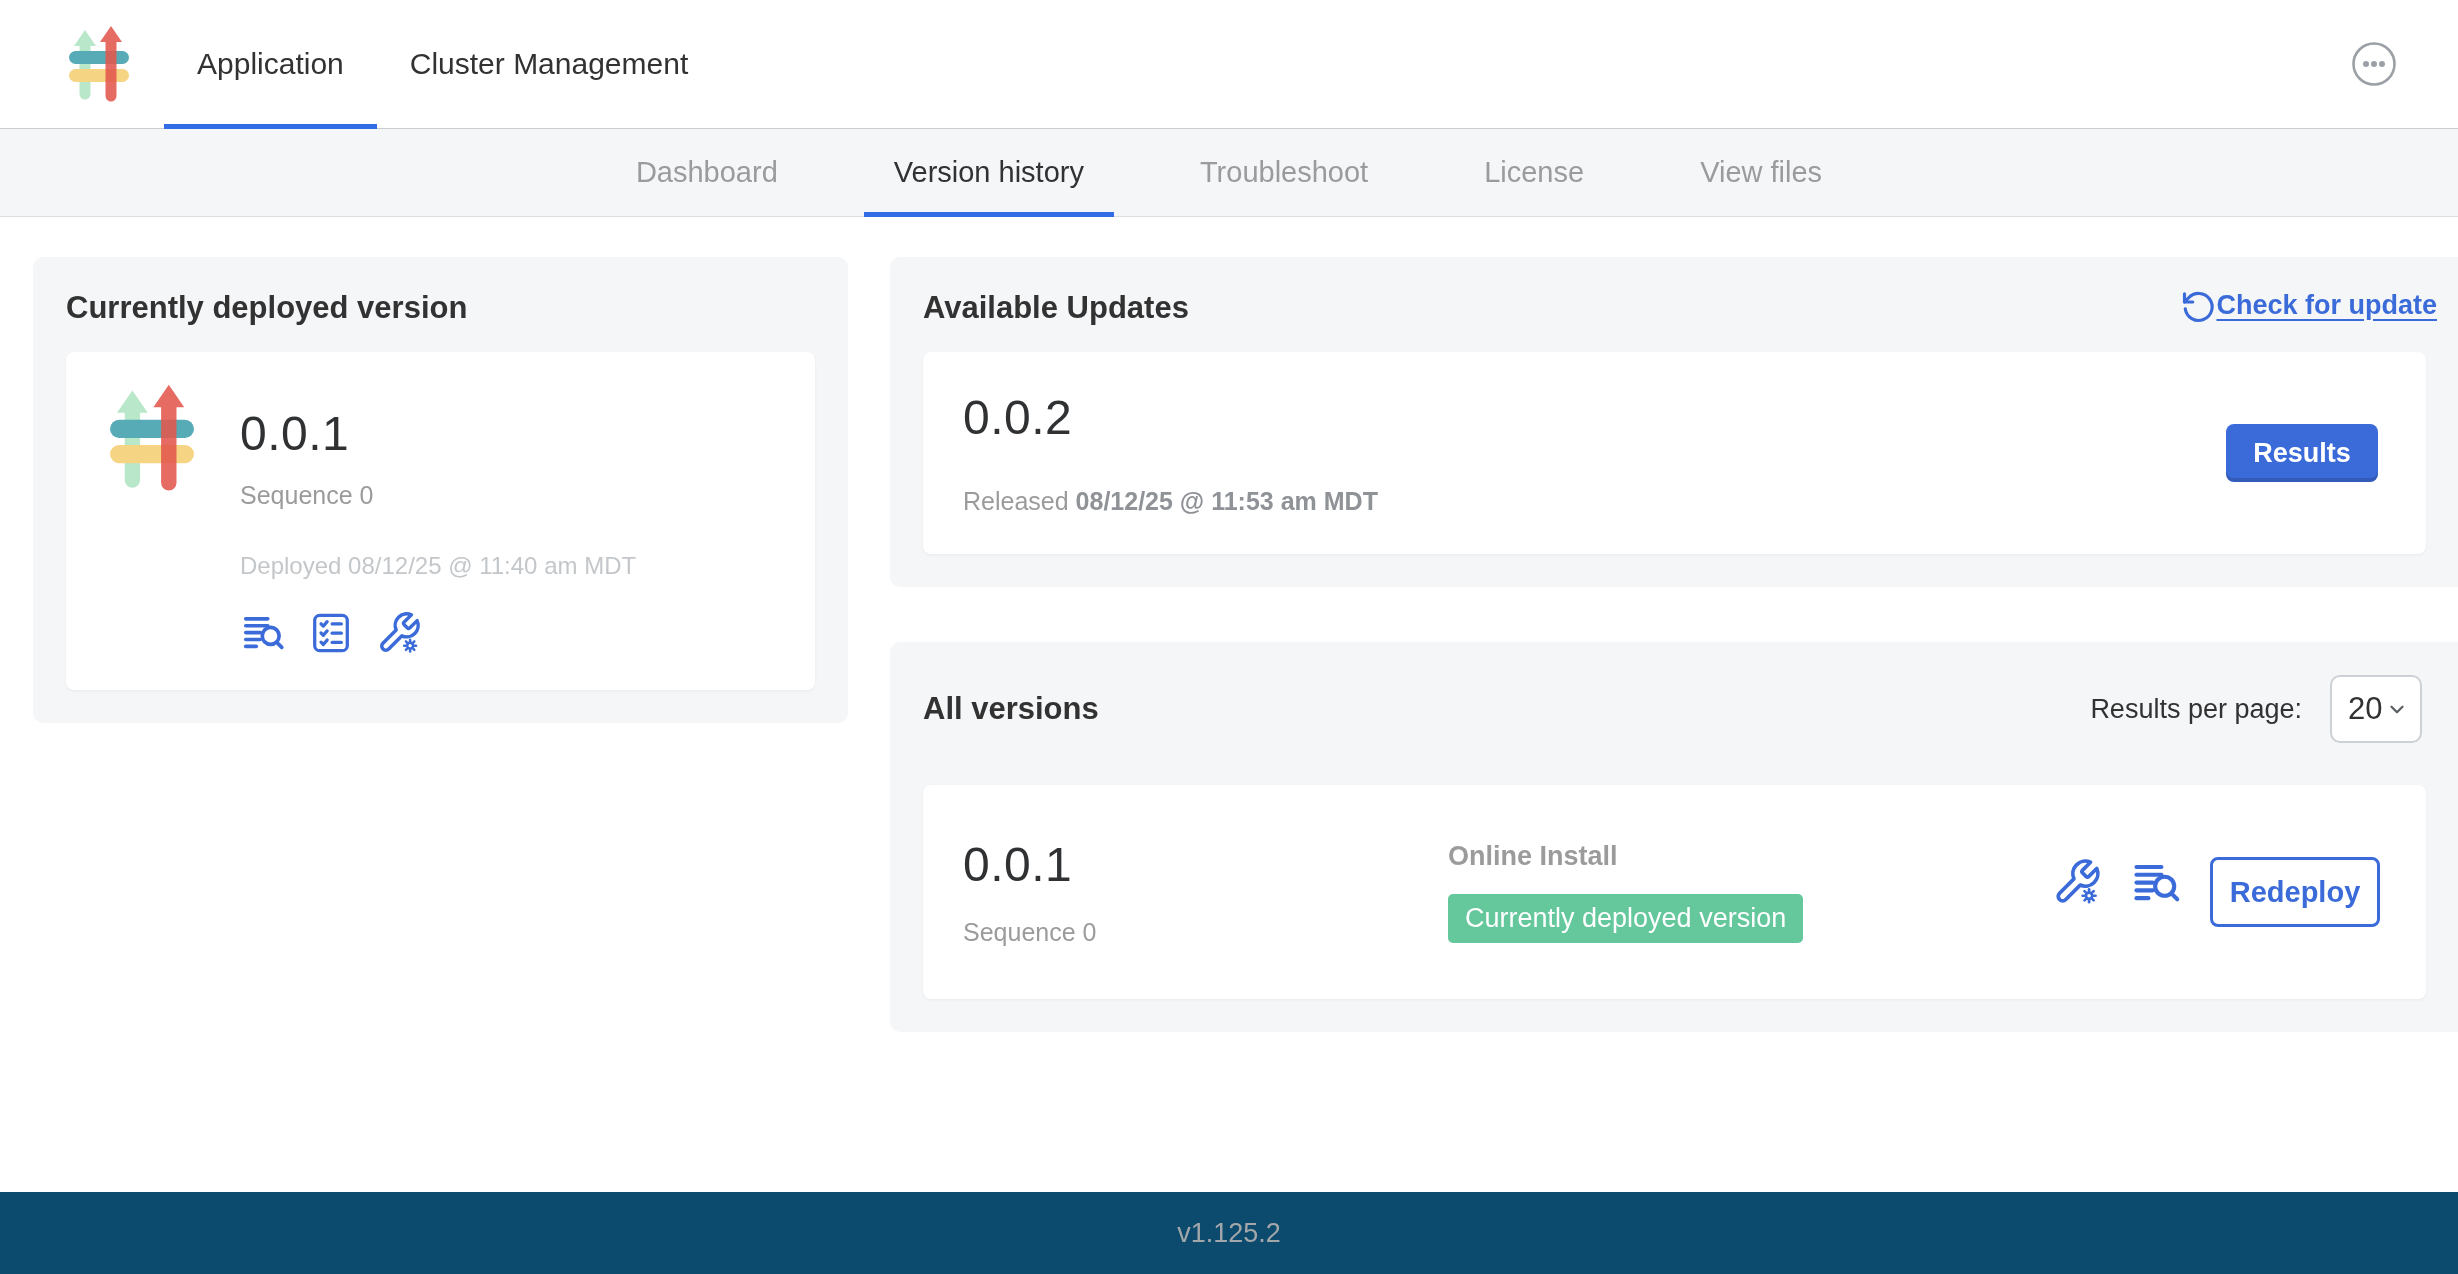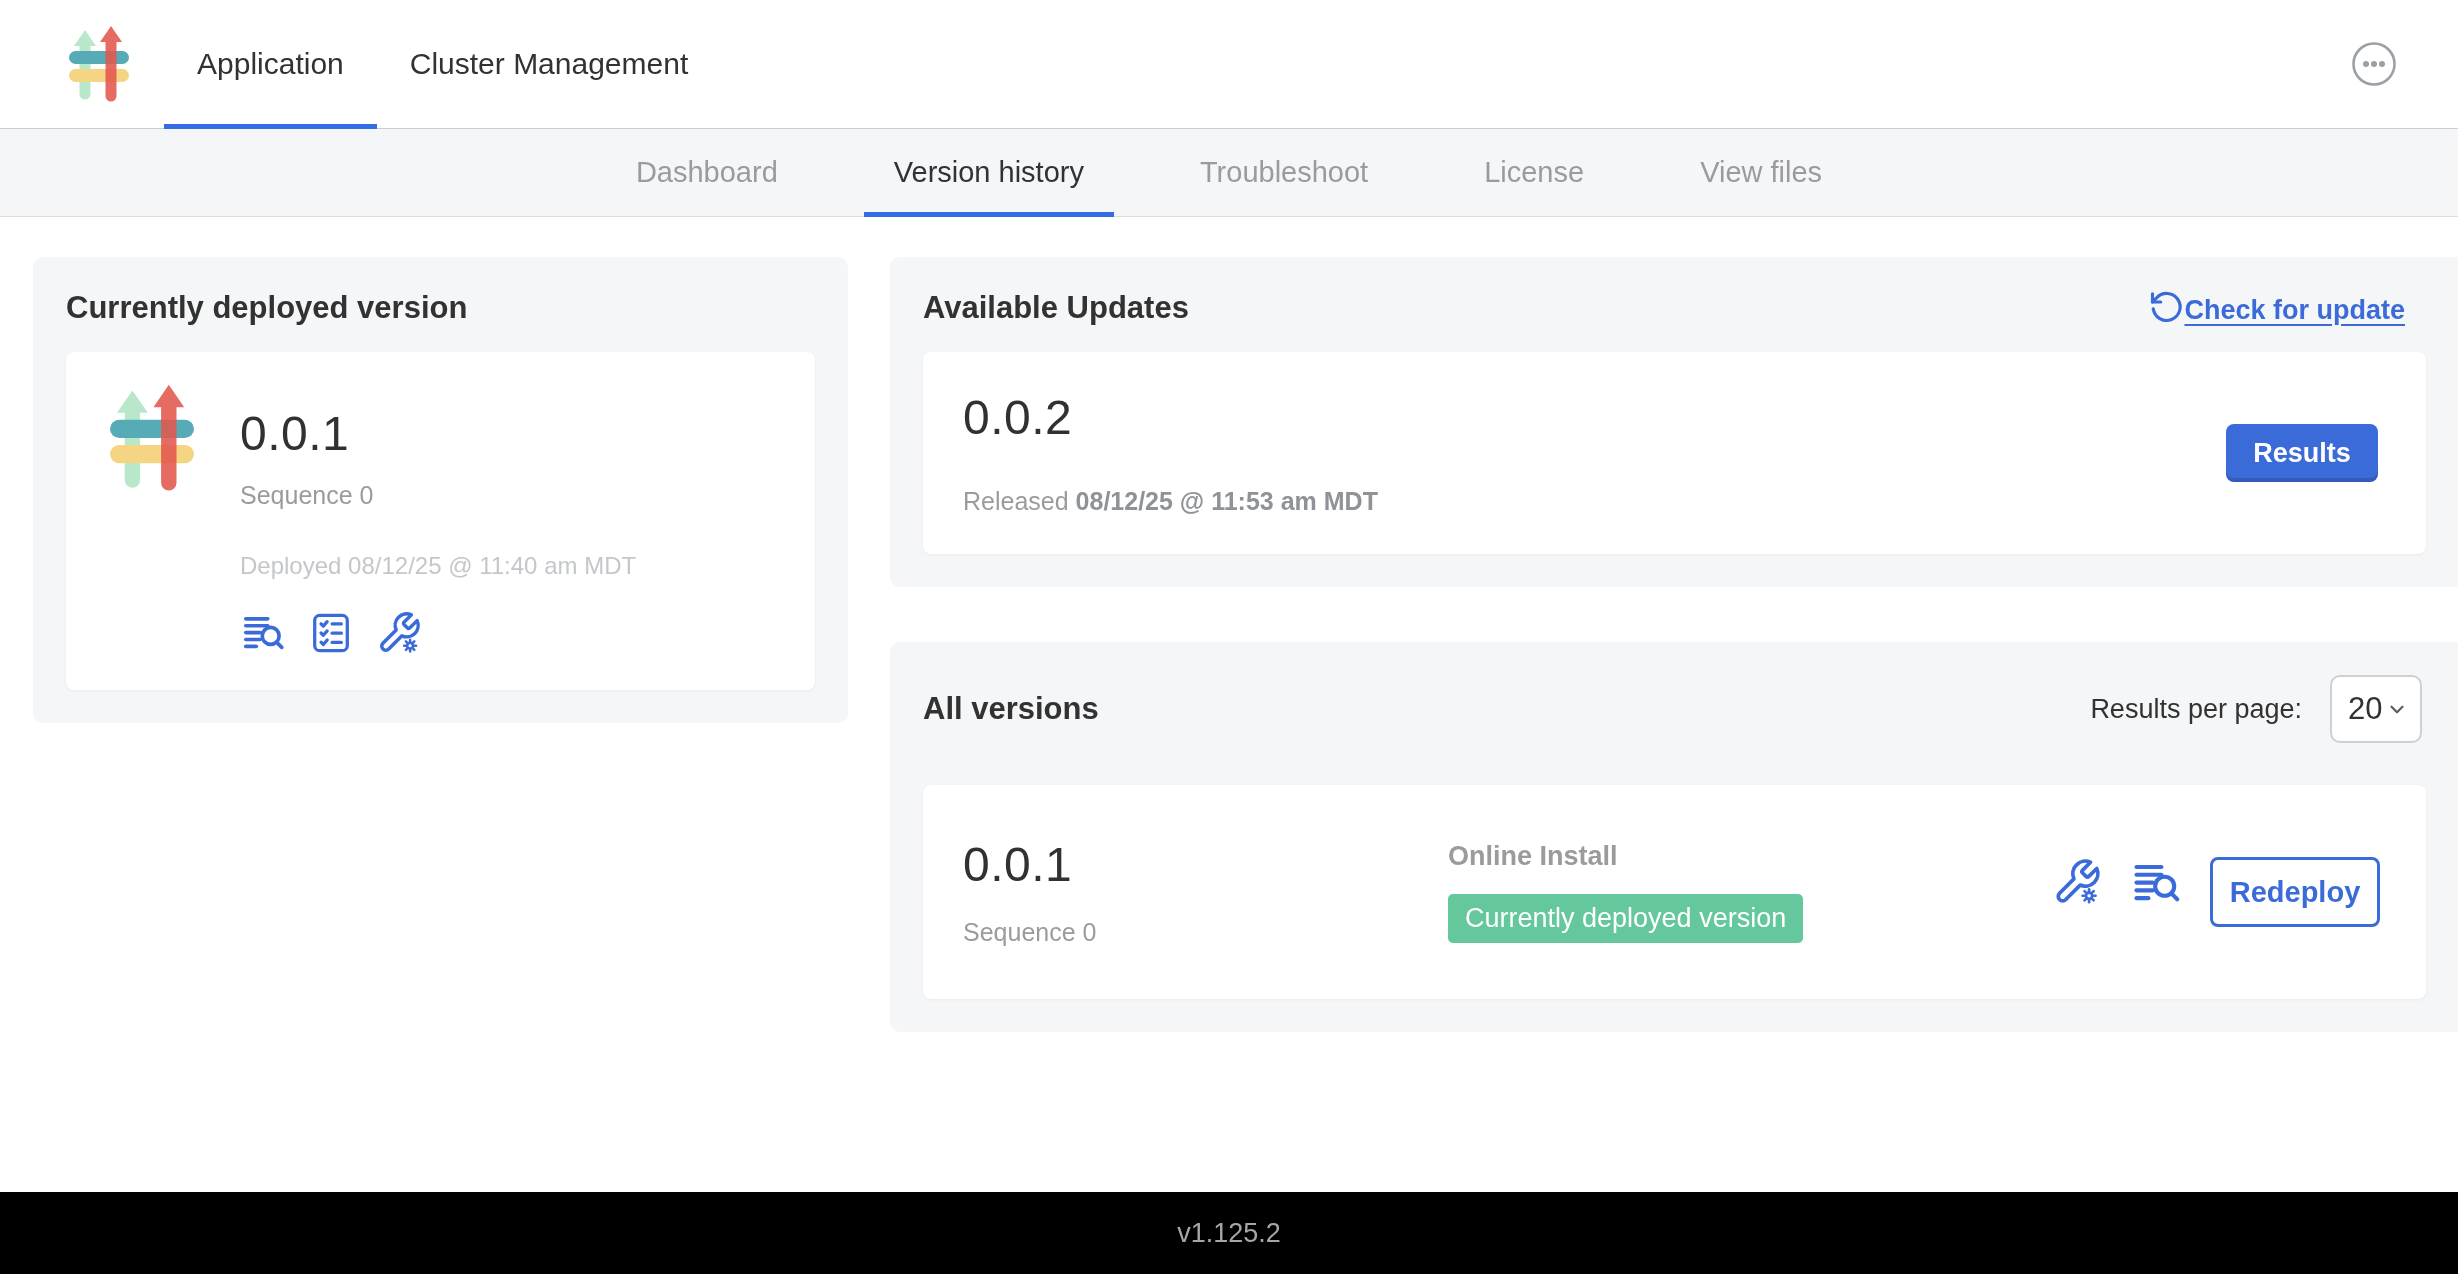--- a/index.html
+++ b/index.html
@@ -59,21 +59,21 @@
   .deployed-inner { padding:30px 36px 34px 36px; display:flex; }
   .deployed-body { margin-left:38px; padding-top:24px; }
   .ver-big { font-size:48px; font-weight:400; color:#2f3133; letter-spacing:.5px; }
   .seq-text { font-size:25px; color:#9b9b9b; margin-top:20px; }
   .deployed-ts { font-size:24px; color:#c4c7ca; margin-top:42px; }
   .icon-row { display:flex; align-items:center; gap:22px; margin-top:30px; }
   .icon-row svg { cursor:pointer; }
 
   
   .card-head { display:flex; align-items:center; justify-content:space-between; }
-  .check-link { display:flex; align-items:flex-end; cursor:pointer; margin-right:32px; }
+  .check-link { display:flex; align-items:flex-start; cursor:pointer; }
   .check-link span {
     font-size:27px; font-weight:600; color:#3b6bd9; text-decoration:underline;
     text-underline-offset:5px;
   }
   .update-inner {
     width:1503px; padding:38px 40px; display:flex; align-items:center; justify-content:space-between;
   }
   .released-line { font-size:25px; color:#9b9b9b; margin-top:42px; }
   .released-line b { font-weight:700; color:#8f9296; }
   .deploy-btn {
@@ -106,21 +106,21 @@
   .vr-actions { display:flex; gap:28px; margin-right:6px; }
   .vr-actions svg { cursor:pointer; }
   .redeploy-btn {
     width:170px; height:70px; background:#ffffff; border:3px solid #3b6bd9; border-radius:8px;
     color:#3b6bd9; font-size:29px; font-weight:700; cursor:pointer;
     font-family:"Liberation Sans", sans-serif;
   }
 
   
   .footer {
-    height:82px; background:#000000; flex:none;
+    height:82px; background:#0c4a6e; flex:none;
     display:flex; align-items:center; justify-content:center;
   }
   .footer span { font-size:27px; color:#a4a7aa; }
 </style>
 </head>
 <body>
 
 <svg width="0" height="0" style="position:absolute">
   <defs>
     <g id="app-logo">

